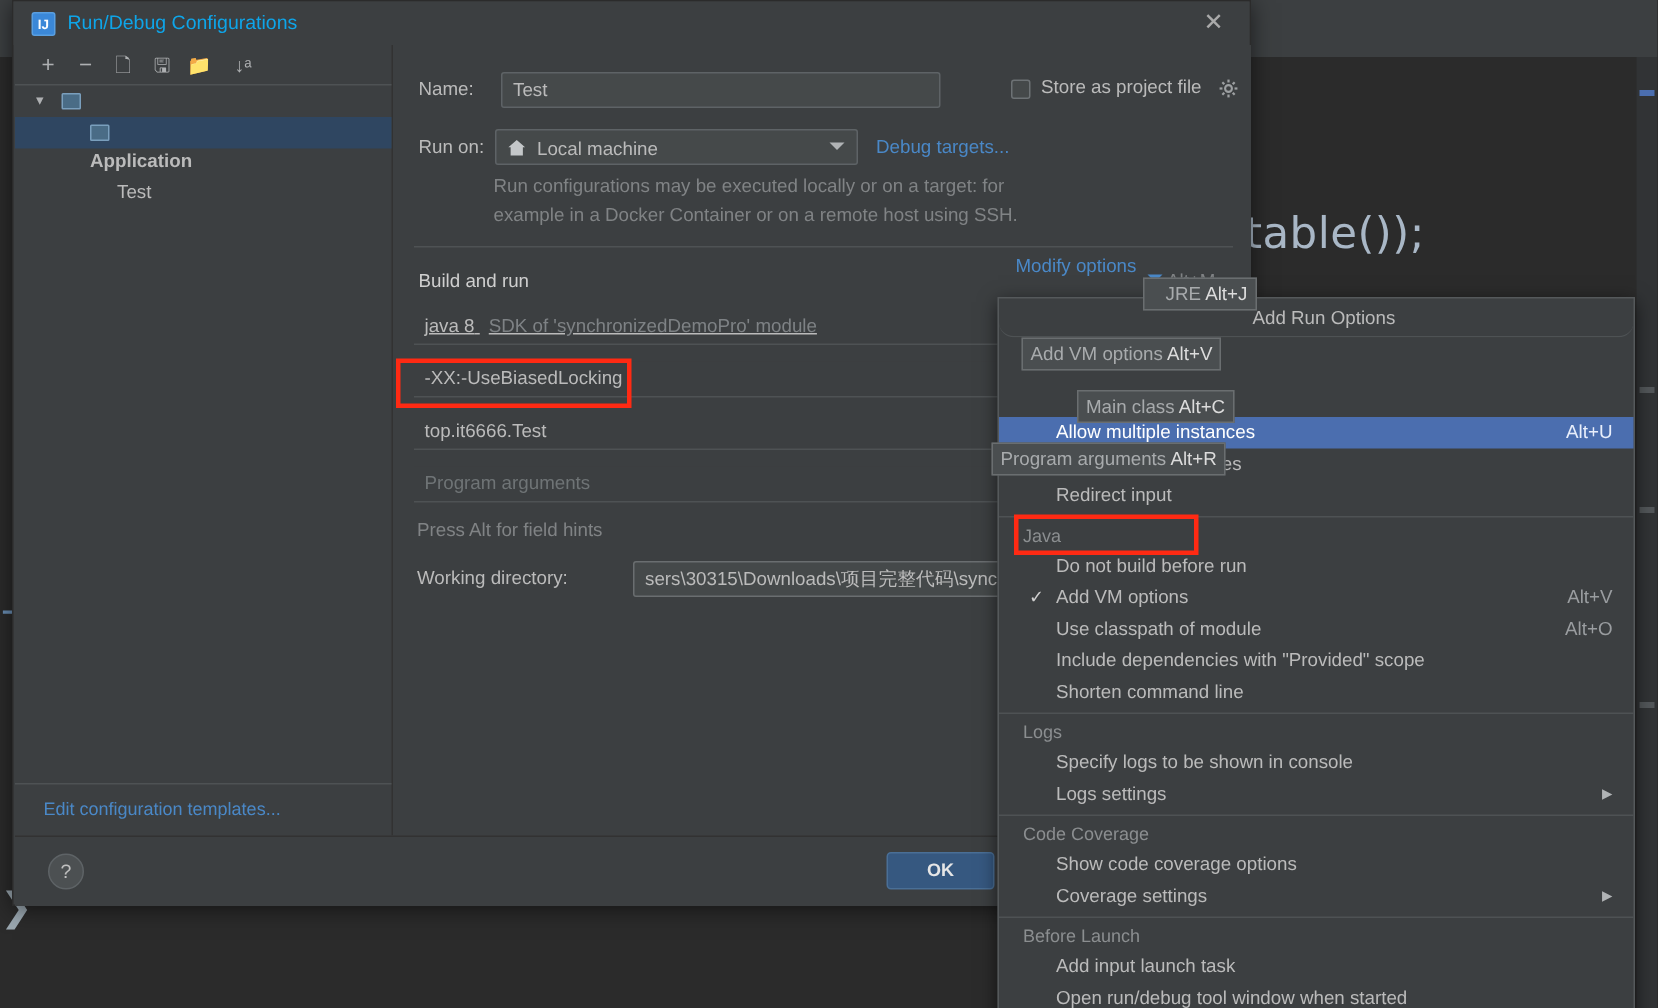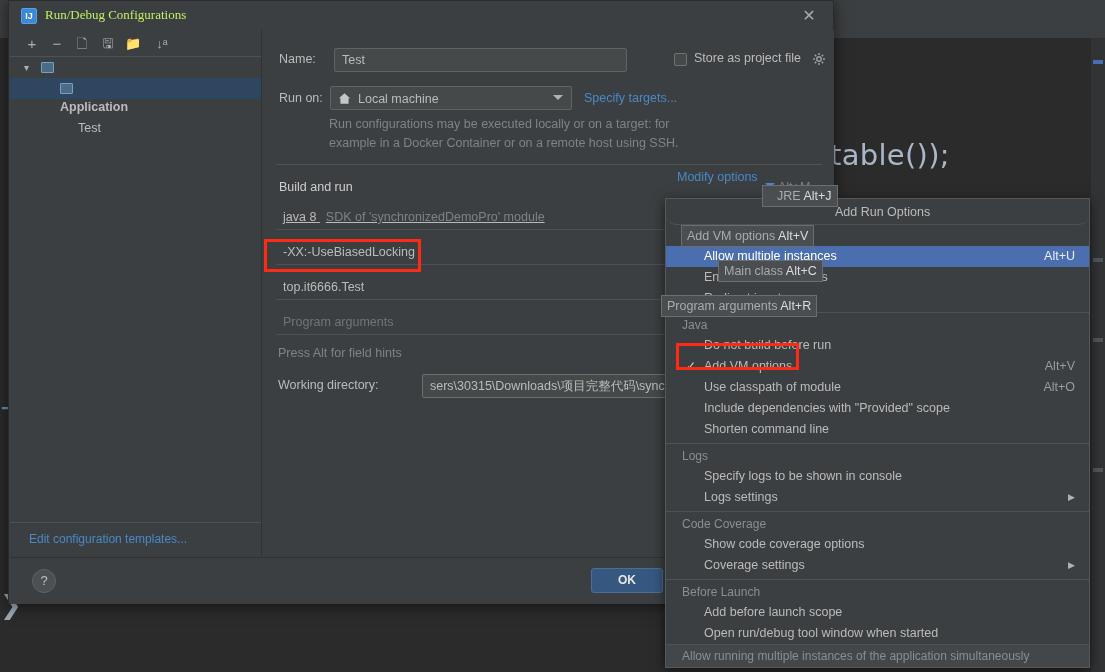--- a/index.html
+++ b/index.html
@@ -32,21 +32,21 @@
   }
   .dlg-titlebar { position: relative; height: 29px; background: #3c3f41; }
   .dlg-icon {
     position: absolute; left: 12px; top: 7px; width: 16px; height: 16px;
     background: #3b88d8; border: 1px solid #5a9fe0; border-radius: 2px;
     color: #fff; font-size: 9px; font-weight: bold; line-height: 14px; text-align: center;
     font-family: "Liberation Sans", sans-serif;
   }
   .dlg-title {
     position: absolute; left: 36px; top: 6px;
-    font-size: 13px; color: #bef264; font-family: Liberation Serif, serif;
+    font-size: 13px; color: #0ea5e9;
   }
   .dlg-close {
     position: absolute; right: 10px; top: 4px; width: 28px; height: 22px;
     color: #aaaaaa; font-size: 16px; line-height: 22px; text-align: center;
     cursor: pointer;
   }
 
   
   .left-pane {
     position: absolute; left: 1px; top: 29px; width: 252px; height: 527px;
@@ -125,21 +125,21 @@
     position: relative; height: 26px; line-height: 26px;
     padding-left: 169px; font-size: 12.5px; color: #bbbbbb;
     border-bottom: 1px solid #4e5254;
     border-radius: 10px;
   }
   .menu-item { position: relative; height: 21px; line-height: 21px; font-size: 12.5px; color: #bbbbbb; cursor: pointer; }
   .menu-item .mi-label { position: absolute; left: 38px; white-space: nowrap; }
   .menu-item .mi-accel { position: absolute; right: 14px; color: #9a9da0; }
   .menu-item .mi-check { position: absolute; left: 20px; color: #d0d0d0; font-size: 12px; }
   .menu-item .mi-sub   { position: absolute; right: 14px; color: #b0b3b5; font-size: 9px; }
-  .menu-item.highlight { background: #4b6eaf; color: #ffffff; }
+  .menu-item.highlight { background: #4b6eaf; color: #ffffff; margin-top: 32px; }
   .menu-item.highlight .mi-accel { color: #e8eefb; }
   .menu-group { position: relative; height: 19px; line-height: 19px; font-size: 12px; color: #8b8e90; padding-left: 16px; }
   .menu-sep { height: 1px; background: #4e5254; margin: 3px 0; }
   .menu-status {
     position: relative; height: 23px; line-height: 23px; padding-left: 16px;
     font-size: 12px; color: #8b8e90; background: #44474a; border-top: 1px solid #4e5254;
   }
 
   
   .hint {
@@ -230,21 +230,21 @@
       </svg>
 
       <div class="frm-label" style="left:17px; top:61px;">Run on:</div>
       <div class="combo" style="left:68px; top:56px; width:242px;">
         <svg class="combo-home" viewBox="0 0 14 14">
           <path d="M7 1.4 L13 6.6 L11.4 6.6 L11.4 12.6 L2.6 12.6 L2.6 6.6 L1 6.6 Z" fill="#c4c7c9"></path>
         </svg>
         <span class="combo-text">Local machine</span>
         <span class="combo-arrow"></span>
       </div>
-      <div class="frm-link" style="left:322px; top:61px;">Specify targets...</div>
+      <div class="frm-link" style="left:322px; top:61px;">Debug targets...</div>
 
       <div class="frm-hint" style="left:67px; top:87px;">Run configurations may be executed locally or on a target: for</div>
       <div class="frm-hint" style="left:67px; top:106px;">example in a Docker Container or on a remote host using SSH.</div>
 
       <div class="divider" style="left:14px; top:134px; width:546px;"></div>
 
       <div class="sect-title" style="left:17px; top:150px;">Build and run</div>
       <div class="frm-link" style="left:415px; top:140px;">Modify options</div>
       <div style="position:absolute; left:503px; top:153px; width:0;height:0;
                   border-left:5px solid transparent;border-right:5px solid transparent;border-top:5px solid #4a88c7;"></div>
@@ -323,21 +323,21 @@
         <div class="menu-item">
           <span class="mi-label">Show code coverage options</span>
         </div>
         <div class="menu-item">
           <span class="mi-label">Coverage settings</span>
           <span class="mi-sub">▶</span>
         </div>
         <div class="menu-sep"></div>
         <div class="menu-group">Before Launch</div>
         <div class="menu-item">
-          <span class="mi-label">Add before launch scope</span>
+          <span class="mi-label">Add input launch task</span>
         </div>
         <div class="menu-item">
           <span class="mi-label">Open run/debug tool window when started</span>
         </div>
       </div>
     <div class="menu-status">Allow running multiple instances of the application simultaneously</div>
   </div>
 
   <div class="hint" style="left:762px; top:185px;padding-left:14px;">
     <span>JRE</span>

